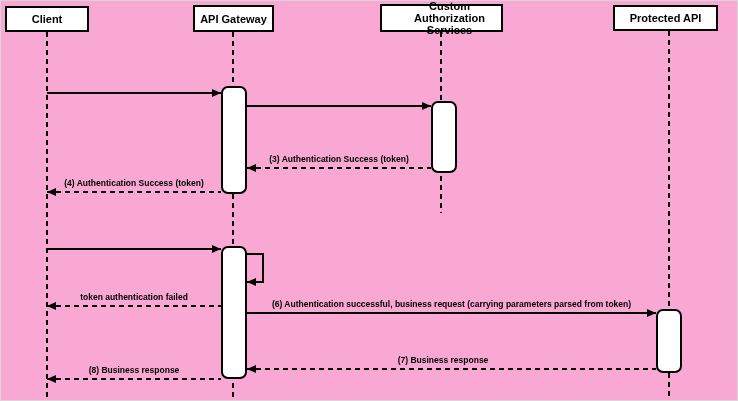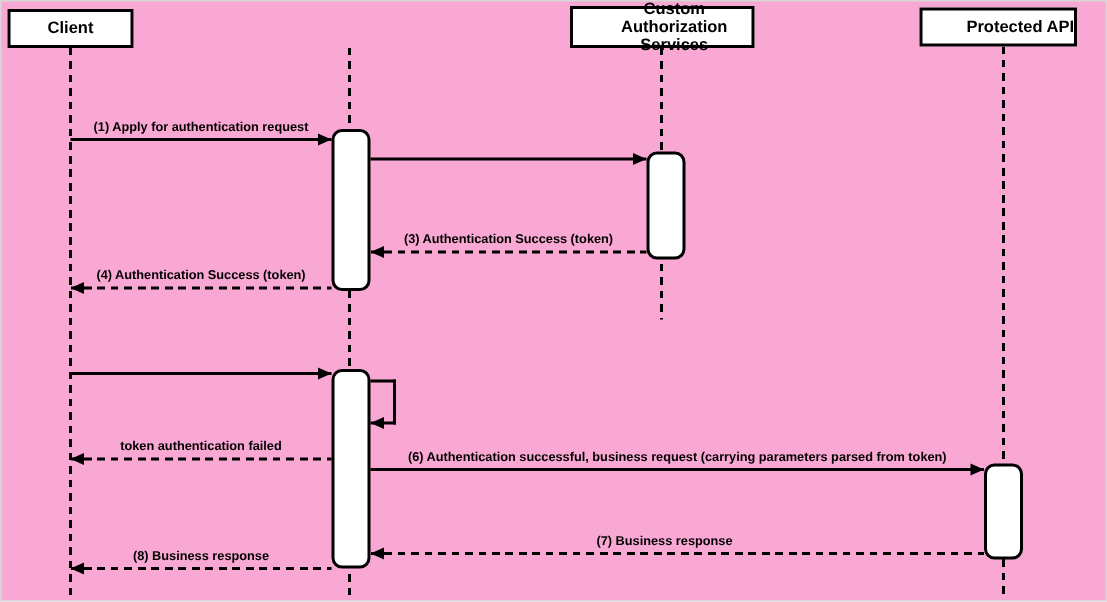--- a/index.html
+++ b/index.html
@@ -96,30 +96,30 @@
 </style>
 </head>
 <body>
 
 <div class="canvas">
     <div class="lifeline" style="left: 45px; top: 31px; height: 367px;"></div>
     <div class="lifeline" style="left: 231px; top: 31px; height: 367px;"></div>
     <div class="lifeline" style="left: 439px; top: 31px; height: 181px;"></div>
     <div class="lifeline" style="left: 667px; top: 30px; height: 368px;"></div>
     <div class="pbox" style="left: 4px; top: 5px; width: 84px; height: 26px;"><span>Client</span></div>
+    <div class="pbox" style="left: 192px; top: 4px; width: 81px; height: 27px;"><span>API Gateway</span></div>
     <div class="pbox" style="left: 379px; top: 3px; width: 123px; height: 28px; padding-left: 16px;"><span>Custom Authorization
 Services</span></div>
-    <div class="pbox" style="left: 612px; top: 4px; width: 105px; height: 26px; justify-content: flex-end;"><span>Protected API</span></div>
+    <div class="pbox" style="left: 612px; top: 4px; width: 105px; height: 26px;"><span>Protected API</span></div>
     <div class="activation" style="left: 220px; top: 85px; width: 26px; height: 108px;"></div>
     <div class="activation" style="left: 430px; top: 100px; width: 26px; height: 72px;"></div>
     <div class="activation" style="left: 220px; top: 245px; width: 26px; height: 133px;"></div>
     <div class="activation" style="left: 655px; top: 308px; width: 26px; height: 64px;"></div>
     <div class="msg-line solid" style="left: 46px; top: 91px; width: 174px;"></div>
     <div class="arrowhead right" style="left: 211px; top: 88px;"></div>
-    <div class="msg-label" style="left: 133px; top: 78px;">(1) Apply for authentication request</div>
     <div class="msg-line solid" style="left: 246px; top: 104px; width: 184px;"></div>
     <div class="arrowhead right" style="left: 421px; top: 101px;"></div>
     <div class="msg-line dashed" style="left: 246px; top: 166px; width: 184px;"></div>
     <div class="arrowhead left" style="left: 246px; top: 163px;"></div>
     <div class="msg-label" style="left: 338px; top: 153px;">(3) Authentication Success (token)</div>
     <div class="msg-line dashed" style="left: 46px; top: 190px; width: 174px;"></div>
     <div class="arrowhead left" style="left: 46px; top: 187px;"></div>
     <div class="msg-label" style="left: 133px; top: 177px;">(4) Authentication Success (token)</div>
     <div class="msg-line solid" style="left: 46px; top: 247px; width: 174px;"></div>
     <div class="arrowhead right" style="left: 211px; top: 244px;"></div>

